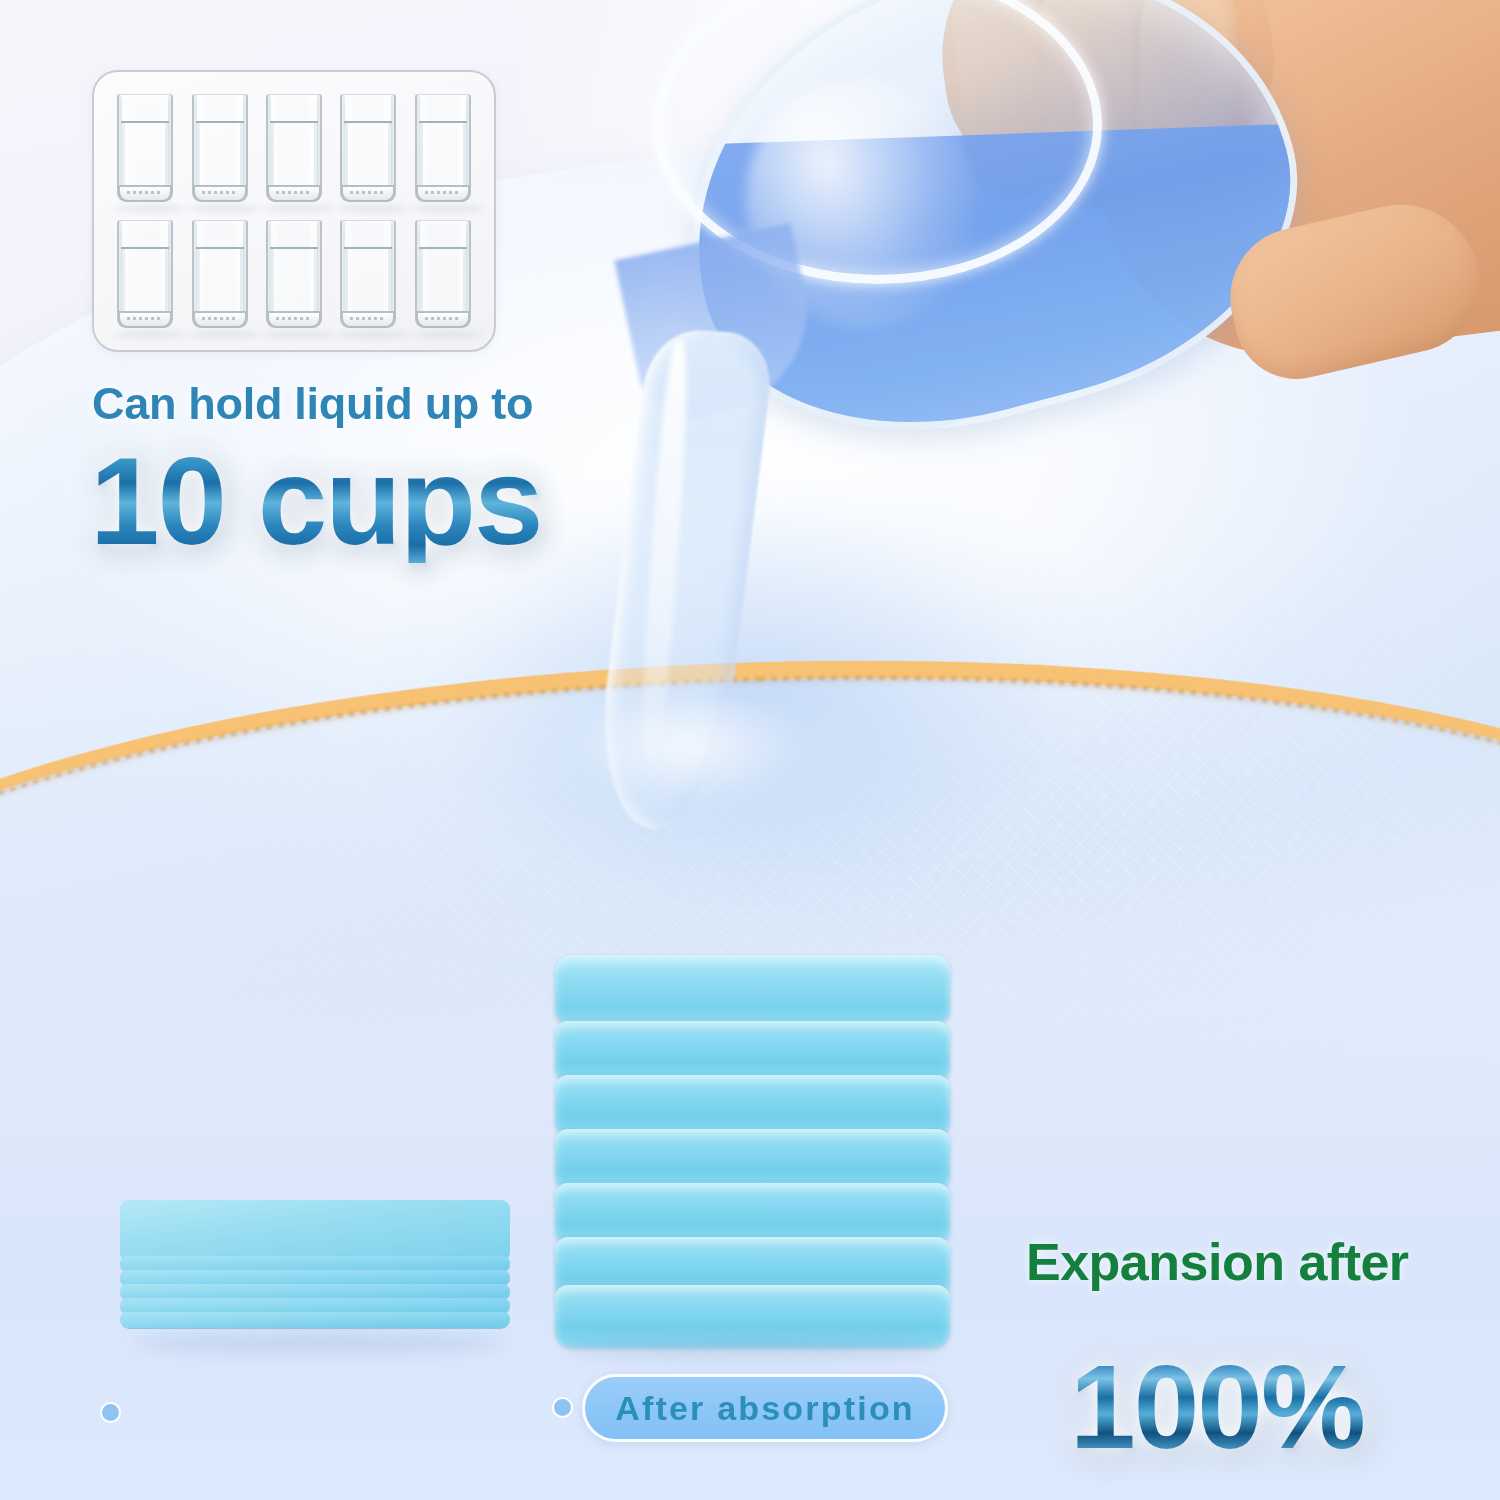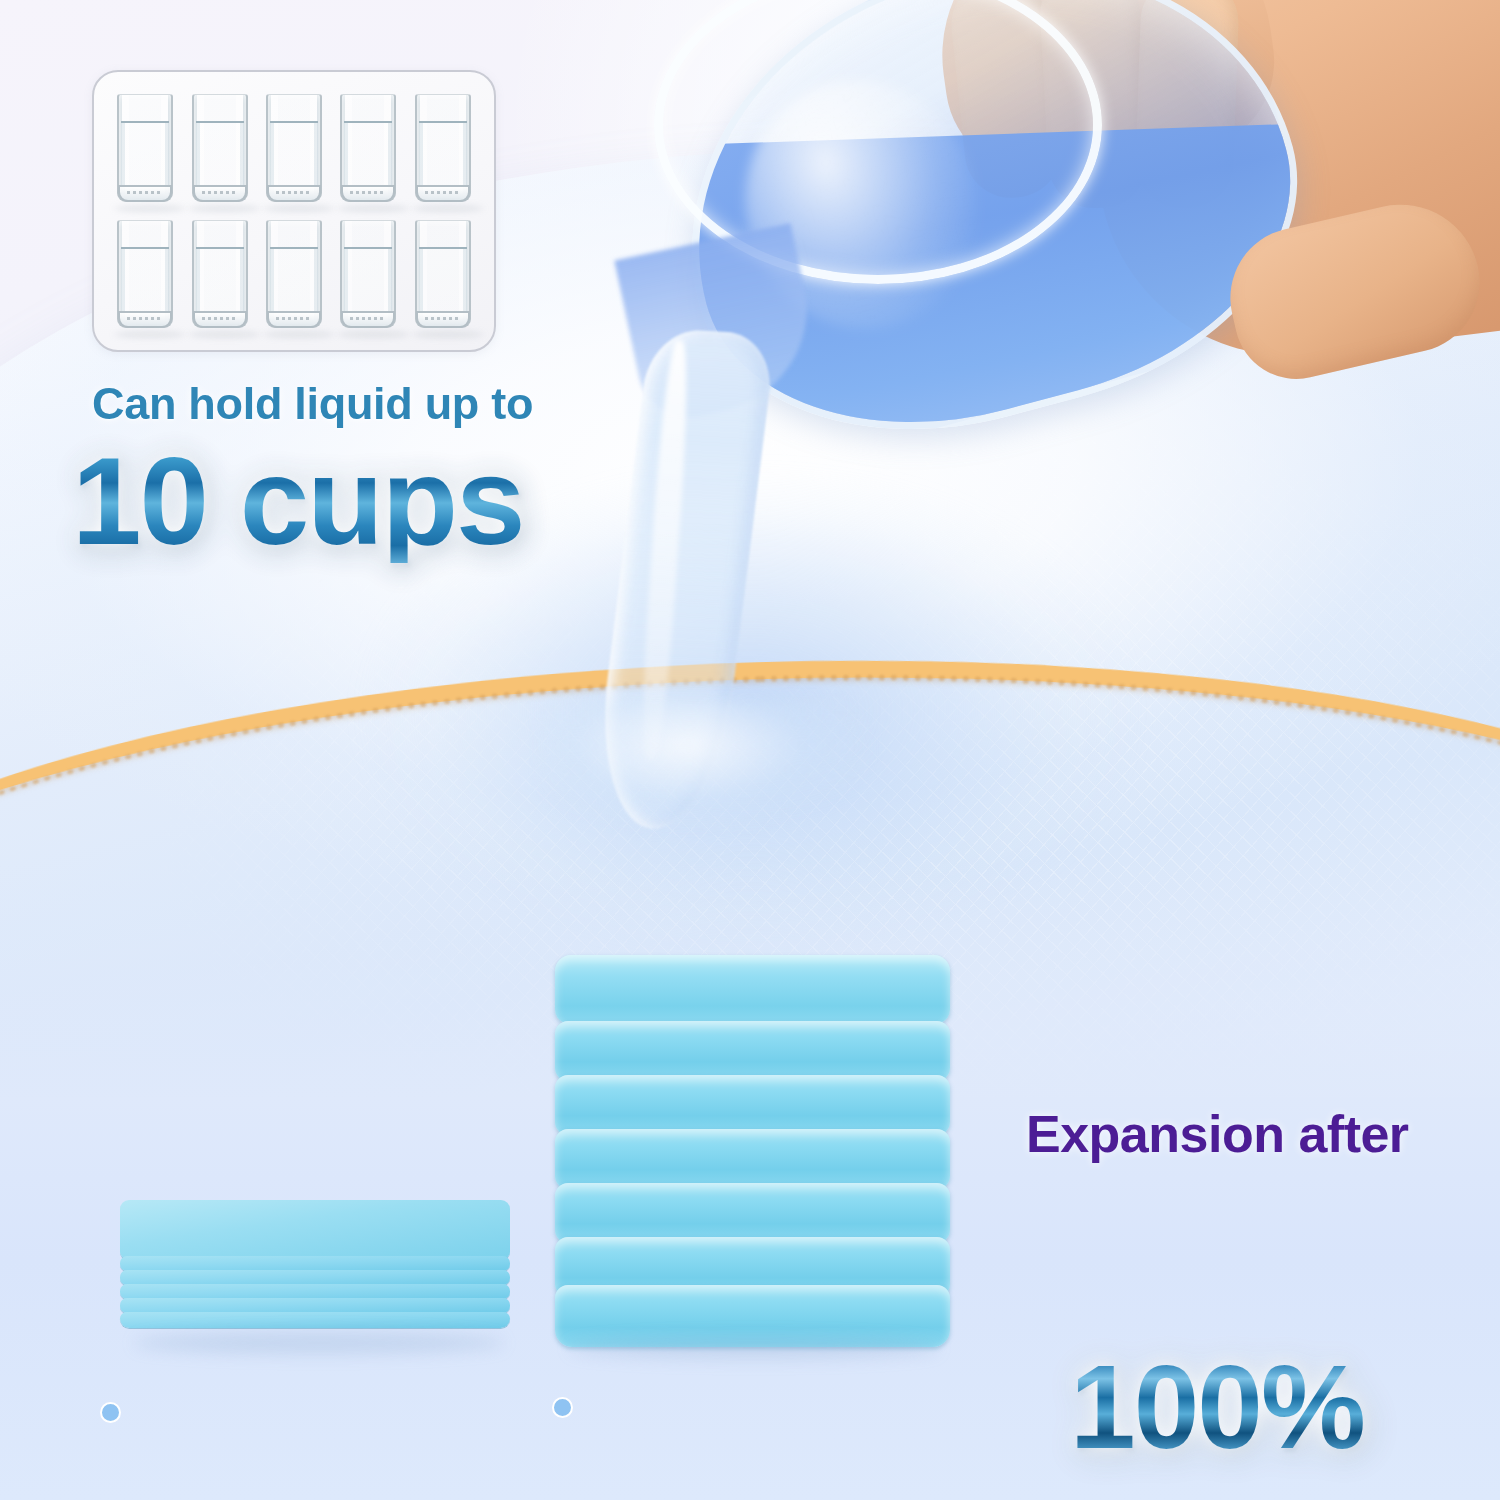--- a/index.html
+++ b/index.html
@@ -116,21 +116,21 @@
   }
 
   
   .headline-sub{
     position:absolute;left:92px;top:378px;
     font-size:45px;font-weight:bold;color:#2f86b6;
     letter-spacing:-.3px;white-space:nowrap;
     text-shadow:0 0 10px rgba(255,255,255,.95),0 1px 2px rgba(255,255,255,.9);
   }
   .headline-big{
-    position:absolute;left:72px;top:438px;
+    position:absolute;left:90px;top:438px;
     font-size:125px;font-weight:bold;line-height:1;
     letter-spacing:-2px;white-space:nowrap;
     background:linear-gradient(180deg,#9fd2ef 0%,#3e9fd0 14%,#1b6fa8 36%,#5fb4dd 52%,#2b86bd 70%,#1a6ea6 86%,#5cabd6 100%);
     -webkit-background-clip:text;background-clip:text;color:transparent;
     -webkit-text-stroke:0;
     filter:drop-shadow(0 0 7px rgba(255,255,255,1)) drop-shadow(0 0 14px rgba(255,255,255,.9)) drop-shadow(2px 3px 2px rgba(40,80,120,.35));
     text-align:center;
   }
 
   
@@ -270,22 +270,22 @@
   .badge-after{left:582px;top:1374px;width:360px;}
   .badge-dot{
     position:absolute;width:17px;height:17px;border-radius:50%;
     background:#8fc3f2;border:2px solid #ffffff;
   }
   .dot-before{left:100px;top:1402px;}
   .dot-after{left:552px;top:1397px;}
 
   
   .exp-l1{
-    position:absolute;left:1026px;top:1104px;
-    font-size:52px;font-weight:bold;color:#4c1d95;white-space:nowrap;letter-spacing:-.5px;
+    position:absolute;left:1026px;top:1232px;
+    font-size:52px;font-weight:bold;color:#15803d;white-space:nowrap;letter-spacing:-.5px;
     text-shadow:0 0 9px rgba(255,255,255,.85);
   }
   .exp-l2{
     position:absolute;left:1026px;top:1268px;
     font-size:52px;font-weight:bold;color:#2e86b5;white-space:nowrap;letter-spacing:-.5px;
     text-shadow:0 0 9px rgba(255,255,255,.85);
   }
   .exp-val{
     position:absolute;left:1070px;top:1348px;
     font-size:118px;font-weight:bold;line-height:1;letter-spacing:-2px;white-space:nowrap;
@@ -427,17 +427,18 @@
     <div class="roll" style="top:174px;"></div>
     <div class="roll" style="top:228px;"></div>
     <div class="roll" style="top:282px;"></div>
     <div class="roll" style="top:330px;height:62px;border-radius:13px 13px 17px 17px;"></div>
     <div class="stack-shadow"></div>
   </div>
 
   <div class="badge-dot dot-before"></div>
 
   <div class="badge-dot dot-after"></div>
+  <div class="badge badge-after">After absorption</div>
 
   <div class="exp-l1">Expansion after</div>
   <div class="exp-val">100%</div>
 
 </div>
 
 </body></html>

